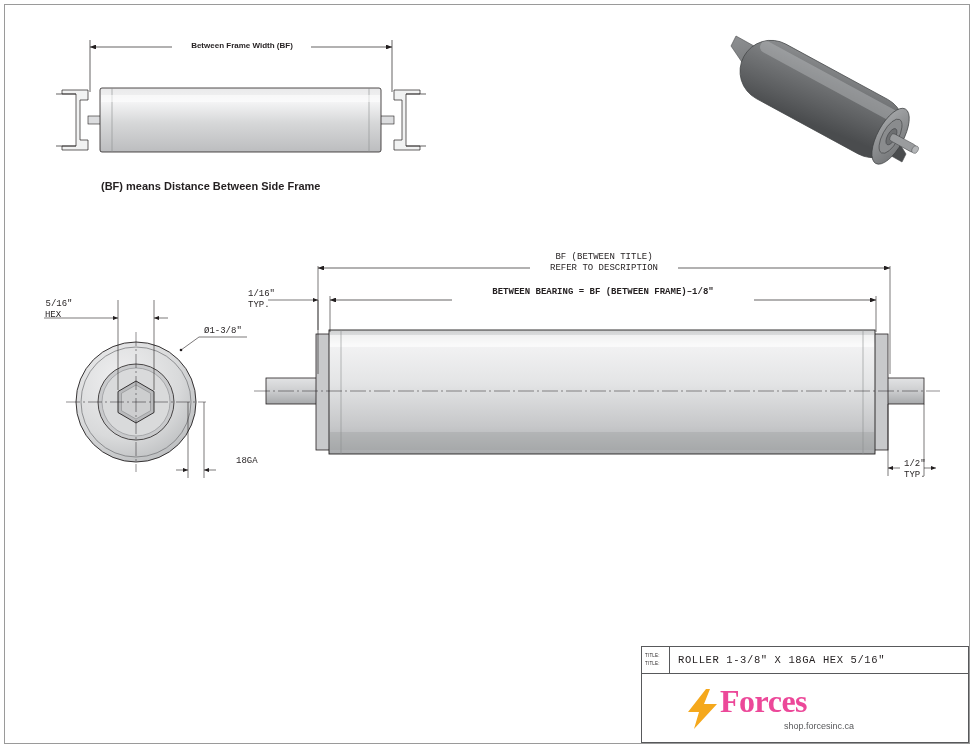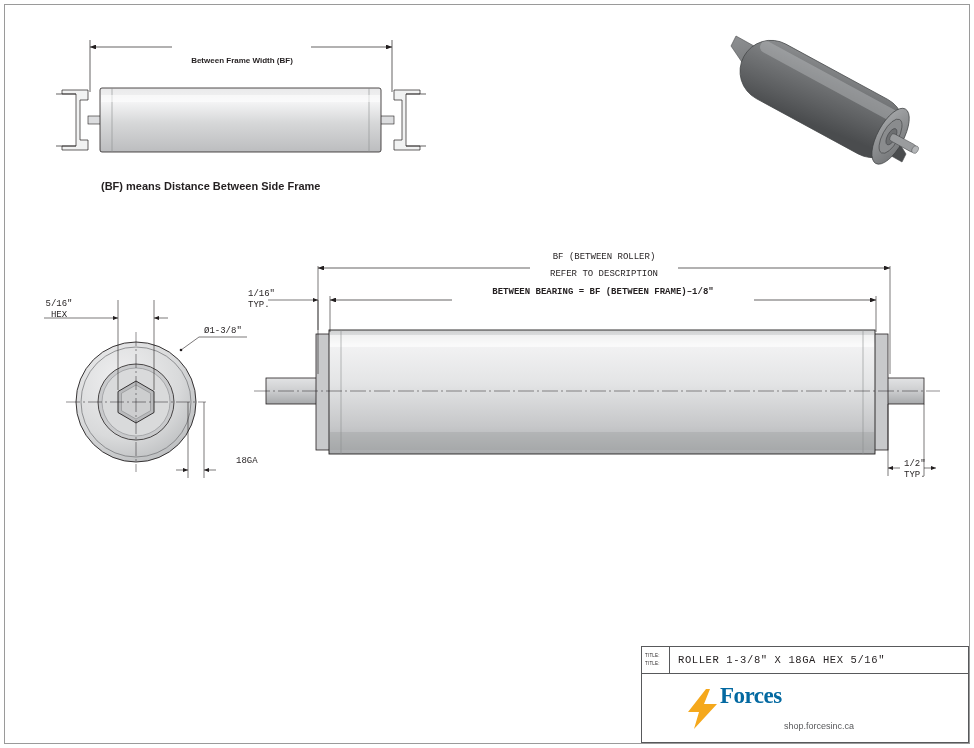--- a/index.html
+++ b/index.html
@@ -103,22 +103,22 @@
     justify-content: center;
   }
   #logo-inner { position: relative; width: 250px; height: 56px; }
   #logo-bolt { position: absolute; left: 6px; top: 8px; width: 34px; height: 40px; }
   #logo-text {
     position: absolute;
     left: 40px;
     top: 2px;
     font-family: "Liberation Serif", serif;
     font-weight: bold;
-    font-size: 23px;
-    color: #0369a1;
+    font-size: 32px;
+    color: #ec4899;
     letter-spacing: -0.5px;
     text-align: right;
   }
   #logo-url {
     position: absolute;
     left: 104px;
     top: 40px;
     font-family: Liberation Sans, sans-serif;
     font-size: 9px;
     color: #58595b;
@@ -283,33 +283,33 @@
       <line x1="296" y1="300" x2="318" y2="300" stroke-width="0.6" marker-end="url(#arrOut)"></line>
       <line x1="268" y1="300" x2="296" y2="300" stroke-width="0.6"></line>
 
       <line x1="888" y1="404" x2="888" y2="476" stroke-width="0.6"></line>
       <line x1="924" y1="404" x2="924" y2="476" stroke-width="0.6"></line>
       <line x1="888" y1="468" x2="900" y2="468" stroke-width="0.6" marker-start="url(#arrIn)"></line>
       <line x1="924" y1="468" x2="936" y2="468" stroke-width="0.6" marker-end="url(#arrOut)"></line>
     </g>
   </svg>
 
-  <div class="lbl t8 b c" style="left:172px; top:57px; width:140px;">Between Frame Width (BF)</div>
+  <div class="lbl t8 b c" style="left:172px; top:42px; width:140px;">Between Frame Width (BF)</div>
 
   <div class="lbl t11 b" style="left:101px; top:164px;margin-top:16px;">(BF) means Distance Between Side Frame</div>
 
   <div class="lbl t9 mono c" style="left:30px; top:299px; width:58px;">5/16"</div>
-  <div class="lbl t9 mono c" style="left:30px; top:310px; width:58px;">HEX</div>
+  <div class="lbl t9 mono c" style="left:24px; top:310px; width:58px;">HEX</div>
 
   <div class="lbl t9 mono" style="left:204px; top:326px;">Ø1-3/8"</div>
 
   <div class="lbl t9 mono" style="left:236px; top:456px;">18GA</div>
 
-  <div class="lbl t9 mono c" style="left:529px; top:252px; width:150px;">BF (BETWEEN ROLLER)</div>
-  <div class="lbl t9 mono c" style="left:529px; top:269px; width:150px;font-family:Liberation Mono, monospace;">REFER TO DESCRIPTION</div>
+  <div class="lbl t9 mono c" style="left:529px; top:252px; width:150px;">BF (BETWEEN TITLE)</div>
+  <div class="lbl t9 mono c" style="left:529px; top:263px; width:150px;font-family:Liberation Mono, monospace;">REFER TO DESCRIPTION</div>
 
   <div class="lbl t9 mono c" style="left:451px; top:287px; width:304px;font-weight:bold;">BETWEEN BEARING = BF (BETWEEN FRAME)–1/8"</div>
 
   <div class="lbl t9 mono" style="left:248px; top:289px;">1/16"</div>
   <div class="lbl t9 mono" style="left:248px; top:300px;">TYP.</div>
 
   <div class="lbl t9 mono" style="left:904px; top:459px;">1/2"</div>
   <div class="lbl t9 mono" style="left:904px; top:470px;">TYP.</div>
 
   <div id="titleblock">

